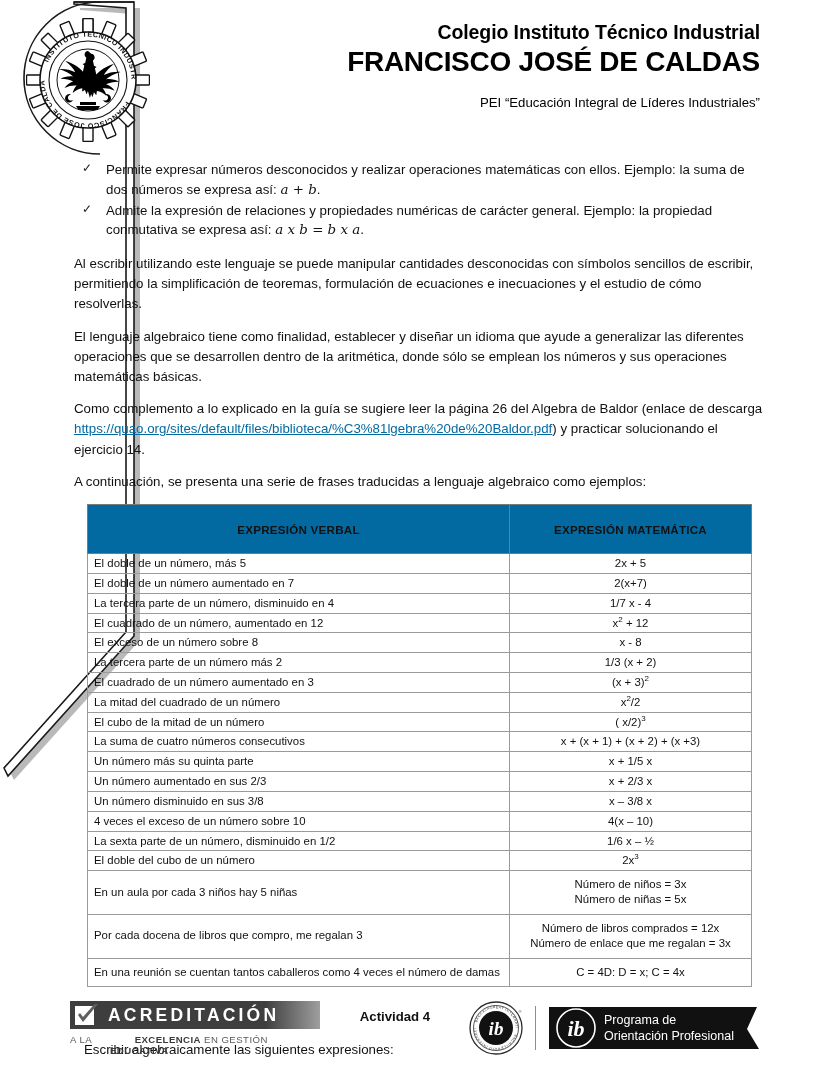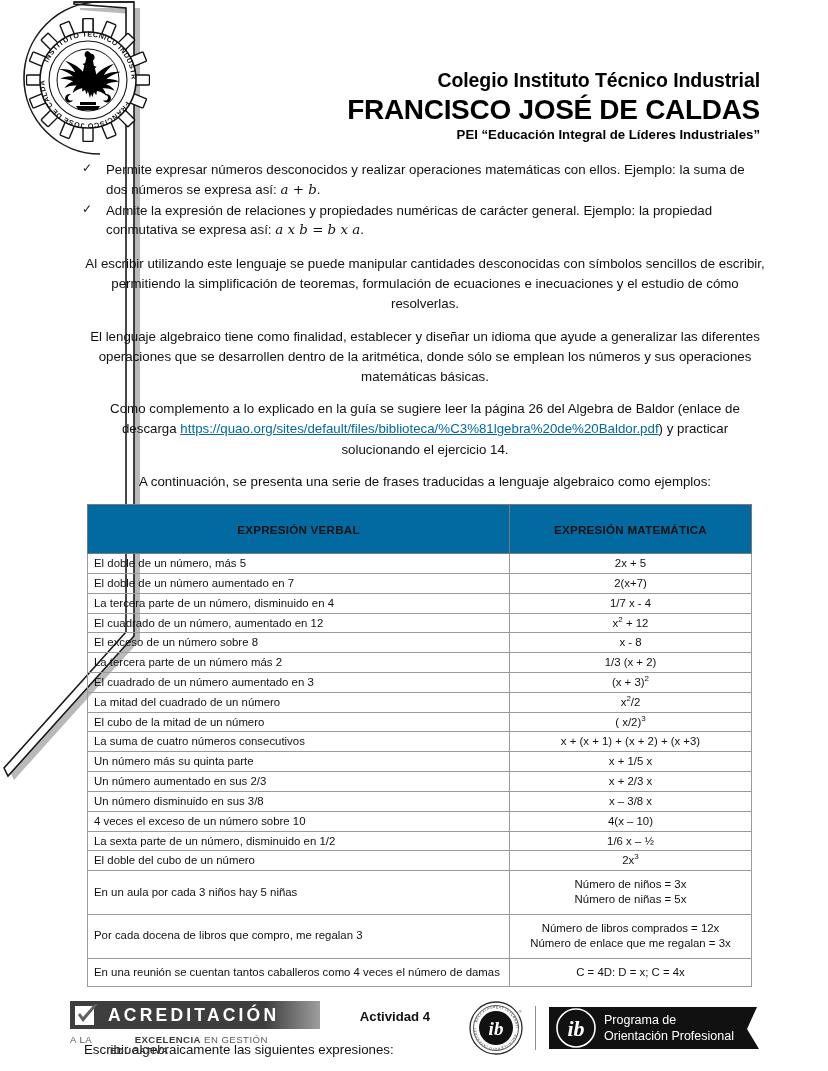--- a/index.html
+++ b/index.html
@@ -47,34 +47,33 @@
     right: 68px;
     top: 22px;
     text-align: right;
     line-height: 1.12;
   }
   .school-line1 {
     font-size: 19.5px;
     font-weight: bold;
     letter-spacing: -0.1px;
     color: #000;
-    margin-top: 48px;
   }
   .school-line2 {
     font-size: 28px;
     font-weight: bold;
     letter-spacing: -0.3px;
     color: #000;
     margin-top: 2px;
   }
   .school-line3 {
     font-size: 13.2px;
-    font-weight: bold;
+    font-weight: normal;
     color: #000;
-    margin-top: 3px;
+    margin-top: 19px;
   }
 
   
   .content {
     position: absolute;
     left: 74px;
     top: 160px;
     width: 692px;
   }
   .bullet-list {
@@ -92,22 +91,22 @@
   .bullet-list li .chk {
     position: absolute;
     left: 8px;
     top: 0px;
     font-size: 12px;
     color: #222;
   }
   .para {
     font-size: 13.3px;
     line-height: 1.52;
-    margin: 0 0 12px 10px;
-    text-align: center;
+    margin: 0 0 12px 0;
+    text-align: left;
   }
   .mathi {
     font-family: "DejaVu Serif", "Liberation Serif", serif;
     font-style: italic;
     font-size: 13.4px;
   }
   .link {
     color: #0369a1;
     text-decoration: underline;
     word-break: break-all;

